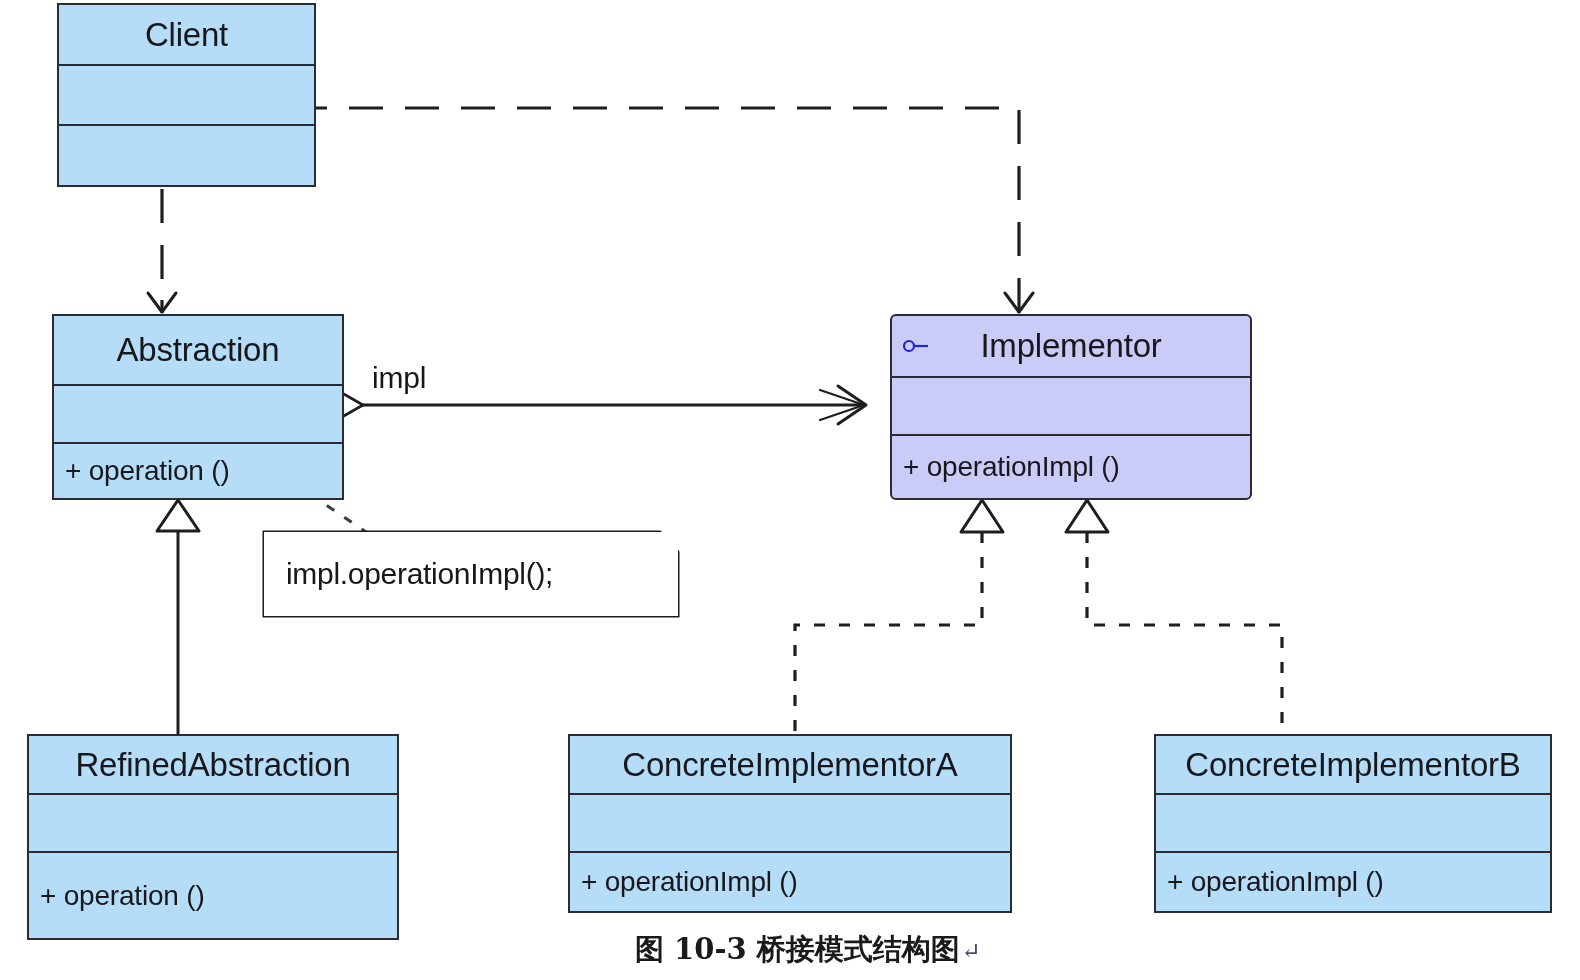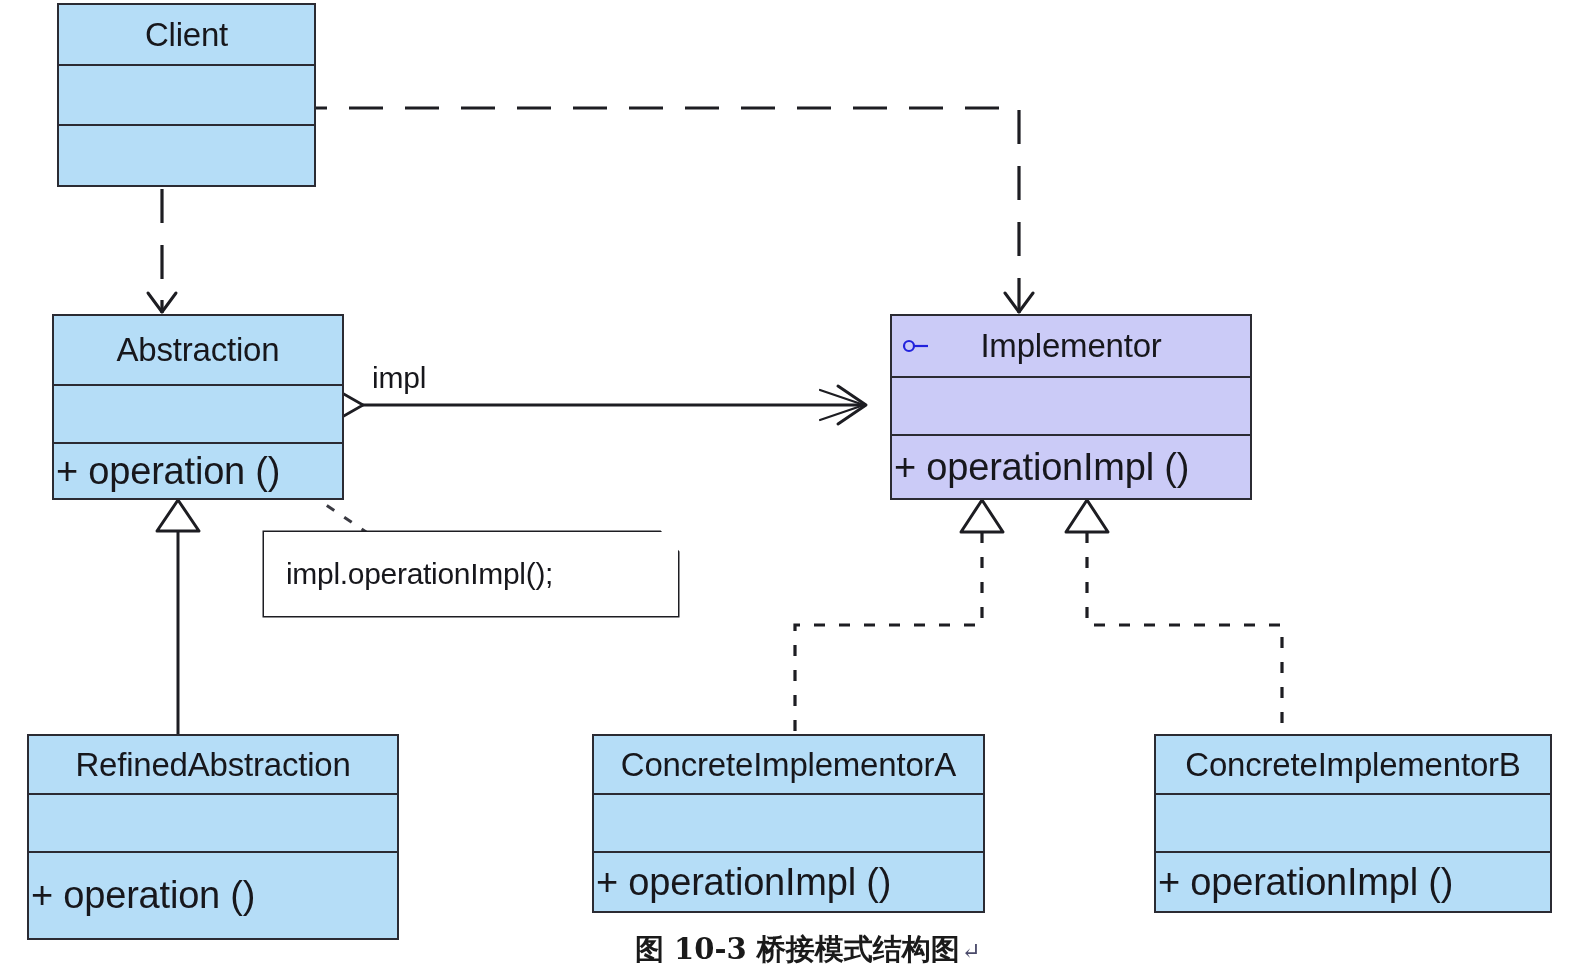--- a/index.html
+++ b/index.html
@@ -31,20 +31,21 @@
     box-sizing: border-box;
     border: 2.5px solid #2b2b33;
     background: #b5ddf7;
     display: flex;
     flex-direction: column;
     z-index: 3;
     margin-left: 24px;
   }
   .uml-class.iface {
     background: #cbcbf7;
+    border-radius: 6px;
   }
   .cls-name {
     position: relative;
     box-sizing: border-box;
     display: flex;
     align-items: center;
     justify-content: center;
     border-bottom: 2.5px solid #2b2b33;
     font-size: 33px;
     color: #17171c;
@@ -53,22 +54,22 @@
     overflow: hidden;
   }
   .cls-attrs {
     box-sizing: border-box;
     border-bottom: 2.5px solid #2b2b33;
   }
   .cls-ops {
     box-sizing: border-box;
     display: flex;
     align-items: center;
-    padding-left: 2px;
-    font-size: 38px;
+    padding-left: 11px;
+    font-size: 28px;
     color: #17171c;
     white-space: nowrap;
     letter-spacing: -0.2px;
   }
 
   
   .iface-marker {
     position: absolute;
     left: 10px;
     top: 50%;
@@ -227,21 +228,21 @@
   <div class="uml-class" style="left:3px; top:734px; width:372px; height:206px;">
     <div class="cls-name" style="height:59px;">
       <span>RefinedAbstraction</span>
     </div>
     <div class="cls-attrs" style="height:58px;"></div>
     <div class="cls-ops" style="flex:1;">
       <span>+ operation ()</span>
     </div>
   </div>
 
-  <div class="uml-class" style="left:568px; top:734px; width:393px; height:179px;">
+  <div class="uml-class" style="left:544px; top:734px; width:444px; height:179px;">
     <div class="cls-name" style="height:59px;">
       <span>ConcreteImplementorA</span>
     </div>
     <div class="cls-attrs" style="height:58px;"></div>
     <div class="cls-ops" style="flex:1;">
       <span>+ operationImpl ()</span>
     </div>
   </div>
 
   <div class="uml-class" style="left:1130px; top:734px; width:398px; height:179px;">

